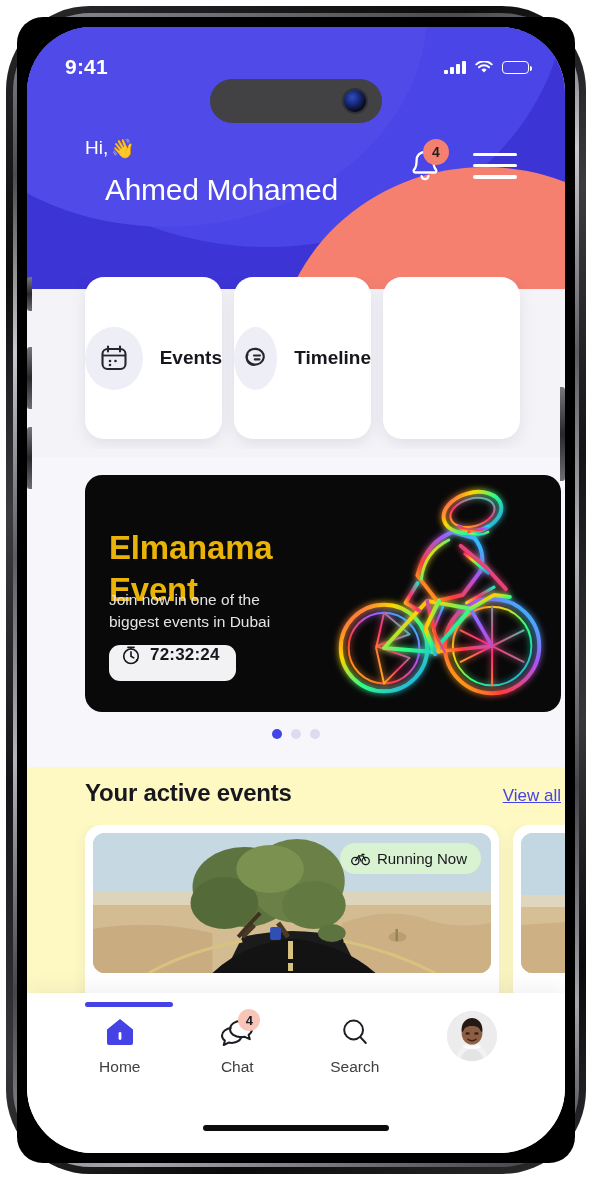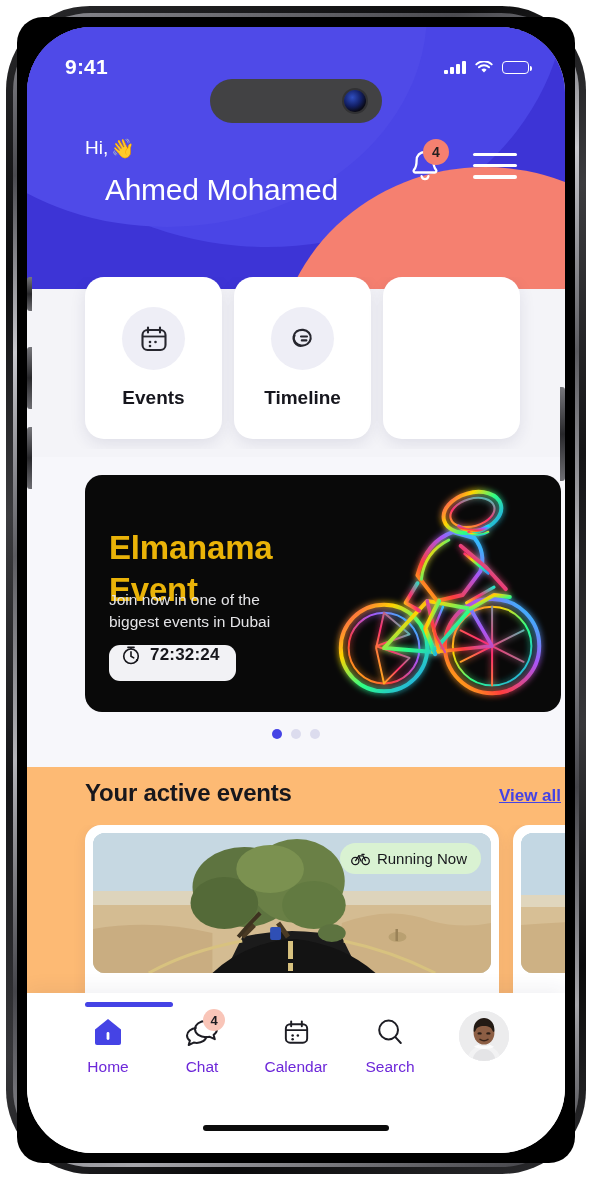--- a/index.html
+++ b/index.html
@@ -121,21 +121,21 @@
 
   
   #category-scroll{
     position:absolute; left:0; top:250px; width:100%; height:172px; z-index:10;
     display:flex; gap:12px; padding-left:58px; overflow:hidden;
   }
   .cat-card{
     flex:0 0 auto; width:137px; height:162px;
     background:#fff; border-radius:19px;
     box-shadow:0 5px 16px rgba(40,40,90,.10);
-    display:flex; flex-direction:column; align-items:center; justify-content:center; gap:17px;
+    display:flex; flex-direction:row; align-items:center; justify-content:center; gap:17px;
   }
   .cat-icon-circle{
     width:63px; height:63px; border-radius:50%;
     background:#eeeef6; display:flex; align-items:center; justify-content:center;
   }
   .cat-label{ font-size:19px; font-weight:600; color:#16161d; white-space:nowrap; }
 
   
   #banner-section{ position:absolute; left:0; top:430px; width:100%; height:310px; background:#f7f7fb; }
   #banner{
@@ -159,27 +159,27 @@
   #banner-art{ position:absolute; right:2px; top:6px; width:236px; height:226px; }
 
   #carousel-dots{
     position:absolute; left:0; top:272px; width:100%;
     display:flex; justify-content:center; gap:9px;
   }
   .dot{ width:10px; height:10px; border-radius:50%; background:#dcdcee; }
   .dot.active{ background:#4543e5; }
 
   
-  #events-section{ position:absolute; left:0; top:740px; width:100%; height:280px; background:#fdba74; }
+  #events-section{ position:absolute; left:0; top:740px; width:100%; height:280px; background:#fef9c3; }
   #events-head{
     position:absolute; left:58px; top:12px; width:476px;
     display:flex; align-items:baseline; justify-content:space-between;
   }
   #events-title{ font-size:24px; font-weight:700; color:#17171d; letter-spacing:-.2px; }
-  #view-all{ font-size:17px; color:#4543e5; text-decoration:underline; font-weight:700; }
+  #view-all{ font-size:17px; color:#4543e5; text-decoration:underline; font-weight:400; }
 
   #events-scroll{
     position:absolute; left:0; top:58px; width:100%; height:215px;
     display:flex; gap:14px; padding-left:58px; overflow:hidden;
   }
   .event-card{
     flex:0 0 auto; width:414px; height:205px;
     background:#fff; border-radius:16px;
     box-shadow:0 4px 14px rgba(40,40,90,.08);
     padding:8px 8px 0 8px; position:relative; overflow:hidden;
@@ -203,21 +203,21 @@
   .event-loc-text{ font-size:16px; color:#2a2a32; }
 
   
   #bottom-nav{
     position:absolute; left:0; bottom:0; width:100%; height:160px;
     background:#fff; box-shadow:0 -4px 18px rgba(40,40,90,.07);
     display:flex; align-items:flex-start; justify-content:space-around;
     padding:22px 34px 0 34px;
   }
   .nav-item{ width:78px; display:flex; flex-direction:column; align-items:center; gap:9px; position:relative; }
-  .nav-label{ font-size:15.5px; color:#6d28d9; }
+  .nav-label{ font-size:15.5px; color:#404040; }
   .nav-icon-box{ height:34px; display:flex; align-items:center; justify-content:center; position:relative; }
   #chat-badge{
     position:absolute; right:-5px; top:-6px; width:22px; height:22px; border-radius:50%;
     background:#f9c5b8; color:#1b1b20; font-size:13px; font-weight:700;
     display:flex; align-items:center; justify-content:center;
   }
   #nav-avatar{
     width:50px; height:50px; border-radius:50%;
     background:radial-gradient(circle at 50% 38%, #f0f0f4 0%, #e6e6ec 100%);
     overflow:hidden; position:relative; margin-top:-4px;
@@ -498,33 +498,20 @@
             <div class="nav-icon-box">
               <svg width="36" height="30" viewBox="0 0 36 30">
                 <path d="M22 4c6 0 11 3.4 11 8 0 2.3-1.3 4.4-3.4 5.8l1.2 4.4-5-2.4c-1.2.3-2.5.4-3.8.4-6 0-11-3.4-11-8.2S16 4 22 4Z" stroke="#1d1d24" stroke-width="2" fill="none" stroke-linejoin="round"></path>
                 <path d="M12.5 11C7 11.4 3 14.6 3 18.5c0 2 1.1 3.8 2.9 5.1L4.7 28l5-2.4c1 .2 2 .3 3.1.3 5.3 0 9.6-3 9.6-6.8" stroke="#1d1d24" stroke-width="2" fill="none" stroke-linejoin="round"></path>
               </svg>
               <div id="chat-badge">4</div>
             </div>
             <div class="nav-label">Chat</div>
           </div>
 
-          <div class="nav-item">
-            <div class="nav-icon-box">
-              <svg width="31" height="31" viewBox="0 0 32 32">
-                <rect x="5" y="7.5" width="22" height="19" rx="4.4" stroke="#1d1d24" stroke-width="2" fill="none"></rect>
-                <path d="M10.5 4.5v5M21.5 4.5v5" stroke="#1d1d24" stroke-width="2" stroke-linecap="round"></path>
-                <path d="M5 13.6h22" stroke="#1d1d24" stroke-width="1.8"></path>
-                <circle cx="12" cy="19" r="1.3" fill="#1d1d24"></circle>
-                  <circle cx="17.4" cy="19" r="1.3" fill="#1d1d24"></circle>
-                <circle cx="12" cy="23" r="1.3" fill="#1d1d24"></circle>
-              </svg>
-            </div>
-            <div class="nav-label">Calendar</div>
-          </div>
 
           <div class="nav-item">
             <div class="nav-icon-box">
               <svg width="32" height="32" viewBox="0 0 32 32">
                 <circle cx="14.6" cy="14" r="9.4" stroke="#1d1d24" stroke-width="2" fill="none"></circle>
                 <path d="M21.6 21.4l5.2 5.6" stroke="#1d1d24" stroke-width="2" stroke-linecap="round"></path>
               </svg>
             </div>
             <div class="nav-label">Search</div>
           </div>

